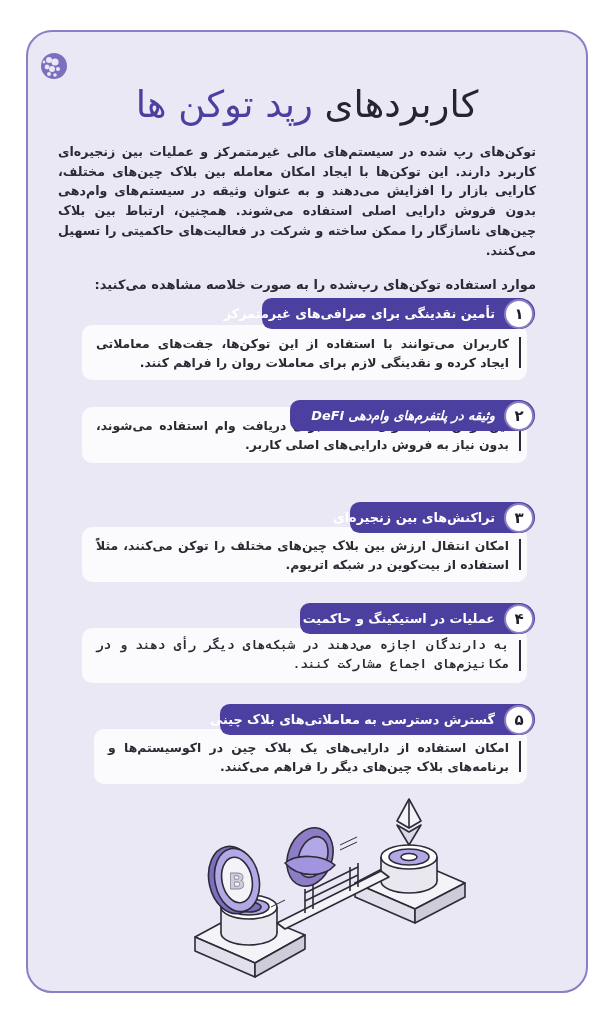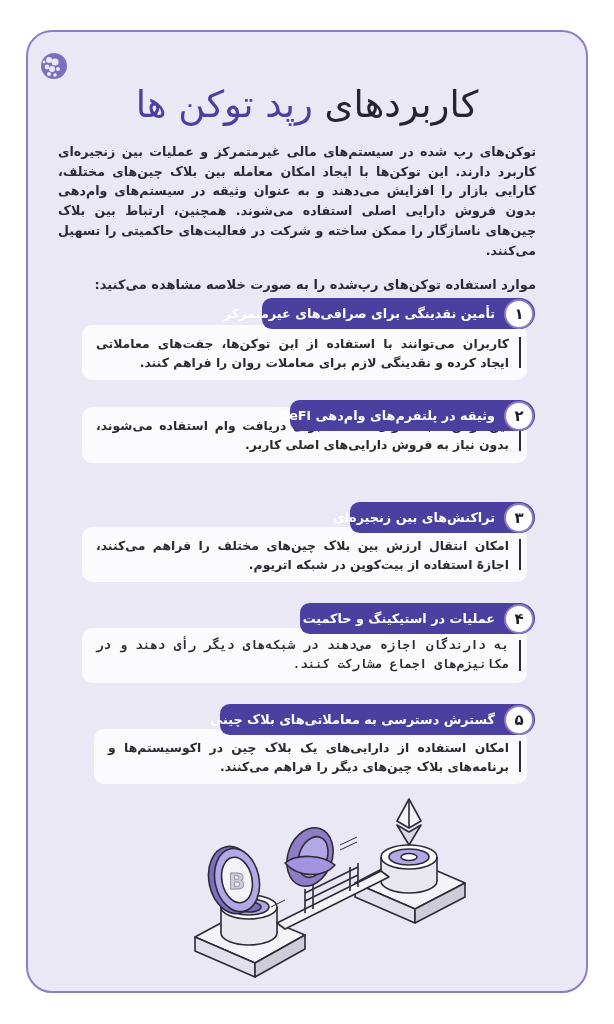--- a/index.html
+++ b/index.html
@@ -85,30 +85,30 @@
     <span class="label">تأمین نقدینگی برای صرافی‌های غیرمتمرکز</span>
   </div>
   <span class="badge">۱</span>
 </div>
 
 <div class="item" style="top:400px;height:84px;">
   <div class="card" style="top:7px;height:56px;">
     <span class="bar"></span>
     <p class="desc">این توکن‌ها به عنوان ضمانت برای دریافت وام استفاده می‌شوند، بدون نیاز به فروش دارایی‌های اصلی کاربر.</p>
   </div>
-  <div class="pill" style="top:0;width:245px;">
+  <div class="pill" style="top:0;width:245px;font-style:italic;">
     <span class="label">وثیقه در پلتفرم‌های وام‌دهی DeFi</span>
   </div>
   <span class="badge">۲</span>
 </div>
 
 <div class="item" style="top:502px;height:84px;">
   <div class="card" style="top:25px;height:55px;">
     <span class="bar"></span>
-    <p class="desc">امکان انتقال ارزش بین بلاک چین‌های مختلف را فراهم می‌کنند، اجازهً استفاده از بیت‌کوین در شبکه اتریوم.</p>
+    <p class="desc">امکان انتقال ارزش بین بلاک چین‌های مختلف را توکن می‌کنند، مثلاً استفاده از بیت‌کوین در شبکه اتریوم.</p>
   </div>
   <div class="pill" style="top:0;width:185px;">
     <span class="label">تراکنش‌های بین زنجیره‌ای</span>
   </div>
   <span class="badge">۳</span>
 </div>
 
 <div class="item" style="top:603px;height:84px;">
   <div class="card" style="top:25px;height:55px;font-family:Liberation Mono, monospace;">
     <span class="bar"></span>

